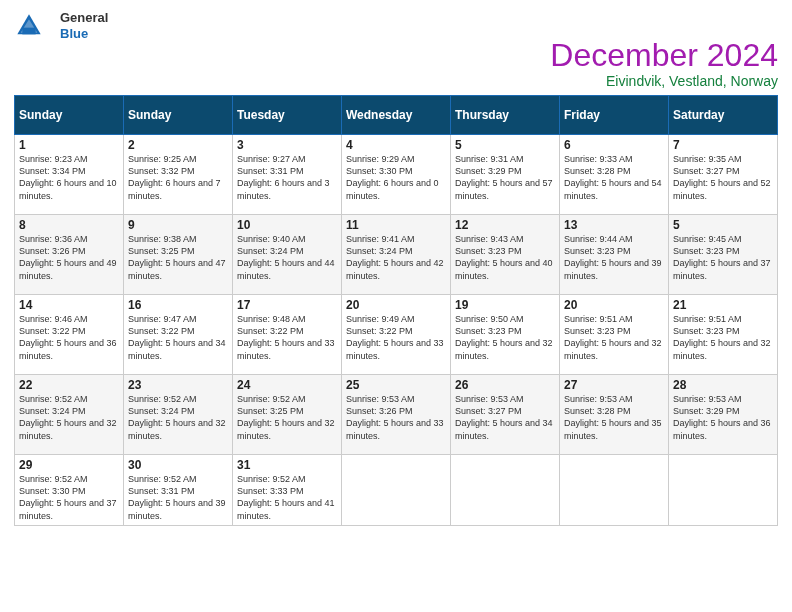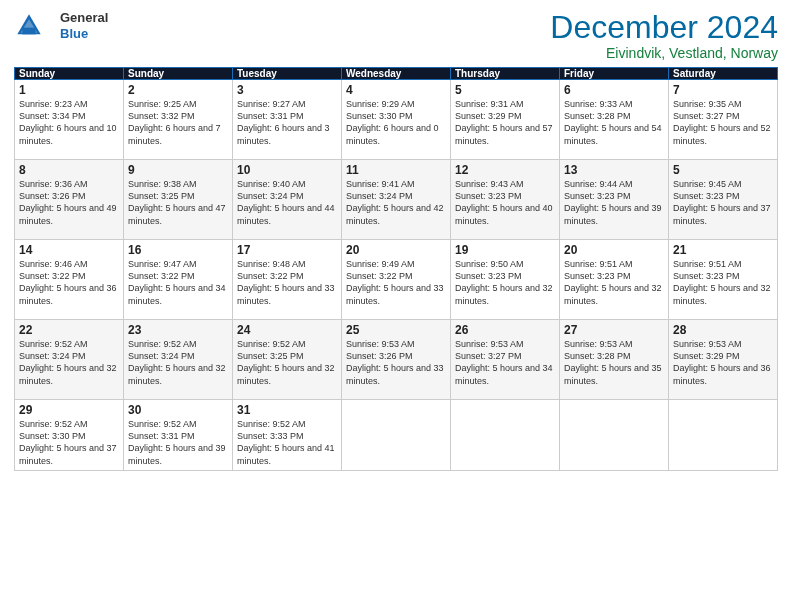--- a/index.html
+++ b/index.html
@@ -29,38 +29,39 @@
     .logo-icon {
       width: 30px;
       height: 30px;
     }
     .title-block {
       text-align: right;
     }
     .month-title {
       font-size: 32px;
       font-weight: normal;
-      color: #0369a1;
+      color: #a21caf;
       line-height: 1.1;
+      margin-top: 28px;
     }
     .subtitle {
       font-size: 14px;
       color: #15803d;
     }
     .calendar {
       width: 100%;
       border-collapse: collapse;
       table-layout: fixed;
     }
     .calendar th {
-      background: #0f172a;
+      background: #0c4a6e;
       color: #fff;
-      font-size: 10px;
+      font-size: 12px;
       font-weight: bold;
-      padding: 0 4px;
+      padding: 12px 4px;
       text-align: left;
       border: 1px solid #1a6bb5;
     }
     .calendar td {
       border: 1px solid #ccc;
       vertical-align: top;
       padding: 3px 4px;
       background: #fff;
       font-size: 9.5px;
       color: #333;

